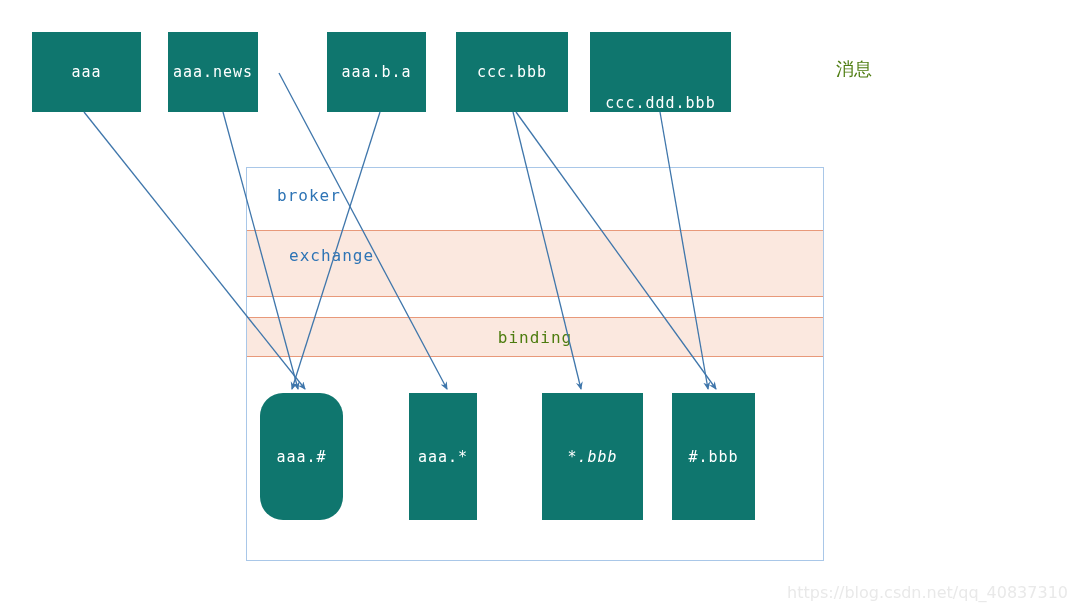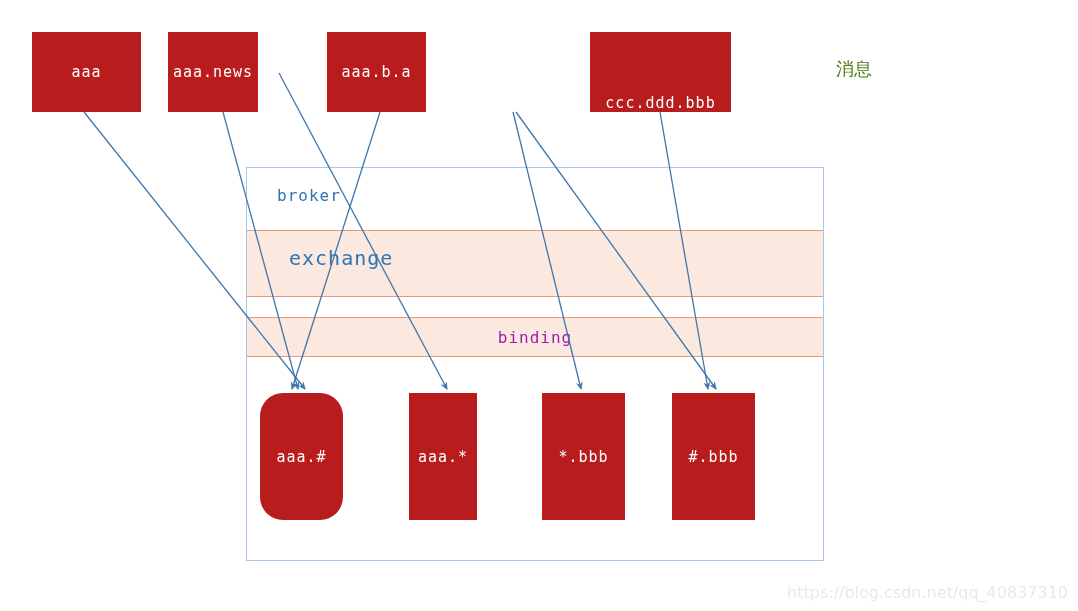--- a/index.html
+++ b/index.html
@@ -2,21 +2,21 @@
 <html><head>
 <meta charset="utf-8">
 <style>
   html,body{margin:0;padding:0;background:#ffffff;}
   body{font-family:"DejaVu Sans Mono","Liberation Mono",monospace;}
   #stage{position:relative;width:1078px;height:611px;background:#ffffff;overflow:hidden;}
 
   
   .node{
     position:absolute;
-    background:#b91c1c;
+    background:#0f766e;
     color:#ffffff;
     display:flex;align-items:center;justify-content:center;
     font-size:15px;letter-spacing:1px;
   }
   .producer{top:32px;height:80px;}
   .queue{top:393px;height:127px;}
 
   
   #broker{
     position:absolute;left:246px;top:167px;width:578px;height:394px;
@@ -28,25 +28,25 @@
   }
   .band{
     position:absolute;left:0;right:0;
     background:#fbe8df;border-top:1px solid #e8997a;border-bottom:1px solid #e8997a;
     box-sizing:border-box;
   }
   #exchange-band{top:62px;height:67px;}
   #binding-band{top:149px;height:40px;}
   .exchange-label{
     position:absolute;left:42px;top:15px;
-    color:#2e74b5;font-size:20px;letter-spacing:1px;
+    color:#2e74b5;font-size:16px;letter-spacing:1px;
   }
   .binding-label{
     position:absolute;left:0;right:0;top:10px;text-align:center;
-    color:#a21caf;font-size:16px;letter-spacing:1px;
+    color:#4d7c0f;font-size:16px;letter-spacing:1px;
   }
 
   
   #message-label{
     position:absolute;left:836px;top:57px;
     color:#4d7c0f;font-size:18px;
     font-family:Liberation Mono, monospace;
   }
 
   
@@ -66,20 +66,23 @@
 
   <div class="node producer" style="left:32px;width:109px;">
       <span>aaa</span>
     </div>
   <div class="node producer" style="left:168px;width:90px;">
       <span>aaa.news</span>
     </div>
   <div class="node producer" style="left:327px;width:99px;">
       <span>aaa.b.a</span>
     </div>
+  <div class="node producer" style="left:456px;width:112px;">
+      <span>ccc.bbb</span>
+    </div>
   <div class="node producer" style="left:590px;width:141px;align-items:flex-end;">
       <span>ccc.ddd.bbb</span>
     </div>
 
   <div id="message-label">消息</div>
 
   <div id="broker">
     <span class="broker-label">broker</span>
     <div class="band" id="exchange-band">
       <span class="exchange-label">exchange</span>
@@ -88,21 +91,21 @@
       <span class="binding-label">binding</span>
     </div>
   </div>
 
   <div class="node queue" style="left:260px;width:83px;border-radius:23px;">
       <span>aaa.#</span>
     </div>
   <div class="node queue" style="left:409px;width:68px;">
       <span>aaa.*</span>
     </div>
-  <div class="node queue" style="left:542px;width:83px;">
+  <div class="node queue" style="left:542px;width:101px;font-style:italic;">
       <span>*.bbb</span>
     </div>
   <div class="node queue" style="left:672px;width:83px;">
       <span>#.bbb</span>
     </div>
 
   <svg id="arrow-layer" viewBox="0 0 1078 611">
     <defs>
       <marker id="ah" markerWidth="9" markerHeight="8" refX="7" refY="3.5" orient="auto" markerUnits="userSpaceOnUse">
         <path d="M0,0 L8,3.5 L0,7 L2.5,3.5 z" fill="#3f76ab"></path>

